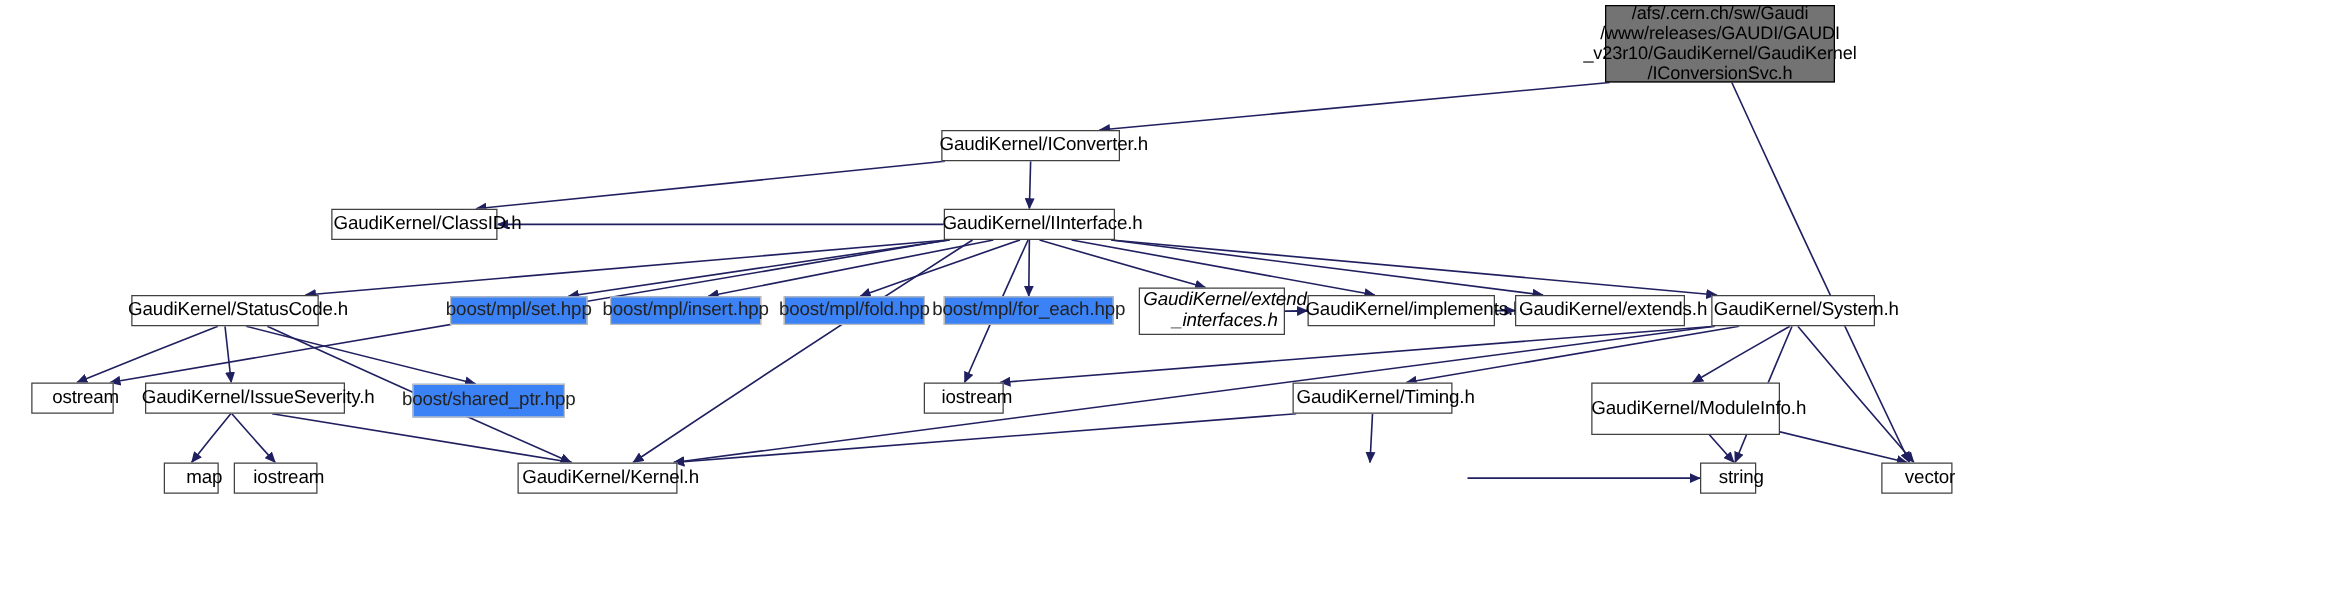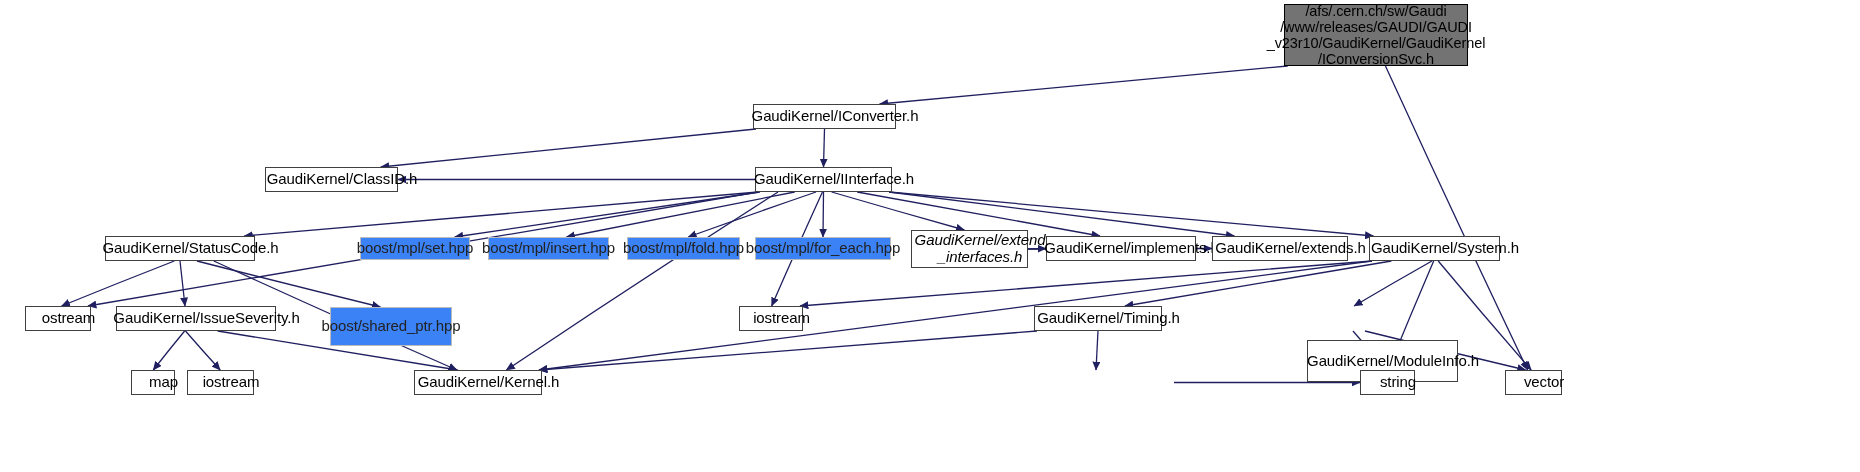--- a/index.html
+++ b/index.html
@@ -105,22 +105,22 @@
     <div class="node ext" style="left: 488px; top: 237px; width: 121px; height: 23px;">boost/mpl/insert.hpp</div>
     <div class="node ext" style="left: 627px; top: 237px; width: 113px; height: 23px;">boost/mpl/fold.hpp</div>
     <div class="node ext" style="left: 755px; top: 237px; width: 136px; height: 23px;">boost/mpl/for_each.hpp</div>
     <div class="node sys" style="left: 911px; top: 230px; width: 117px; height: 38px; font-style: italic;">GaudiKernel/extend
 _interfaces.h</div>
     <div class="node sys" style="left: 1046px; top: 236px; width: 150px; height: 25px;">GaudiKernel/implements.h</div>
     <div class="node sys" style="left: 1212px; top: 236px; width: 136px; height: 25px;">GaudiKernel/extends.h</div>
     <div class="node sys" style="left: 1369px; top: 236px; width: 131px; height: 25px;">GaudiKernel/System.h</div>
     <div class="node sys" style="left: 25px; top: 306px; width: 66px; height: 25px;">ostream</div>
     <div class="node sys" style="left: 105px; top: 306px; width: 160px; height: 25px; margin-left: 11px;">GaudiKernel/IssueSeverity.h</div>
-    <div class="node ext" style="left: 330px; top: 307px; width: 122px; height: 39px;">boost/shared_ptr.hpp</div>
+    <div class="node ext" style="left: 330px; top: 307px; width: 122px; height: 27px;">boost/shared_ptr.hpp</div>
     <div class="node sys" style="left: 739px; top: 306px; width: 64px; height: 25px;">iostream</div>
     <div class="node sys" style="left: 1034px; top: 306px; width: 128px; height: 25px;">GaudiKernel/Timing.h</div>
-    <div class="node sys" style="left: 1307px; top: 306px; width: 151px; height: 42px; margin-top: 34px;">GaudiKernel/ModuleInfo.h</div>
+    <div class="node sys" style="left: 1273px; top: 306px; width: 151px; height: 42px;">GaudiKernel/ModuleInfo.h</div>
     <div class="node sys" style="left: 131px; top: 370px; width: 44px; height: 25px;">map</div>
     <div class="node sys" style="left: 187px; top: 370px; width: 67px; height: 25px;">iostream</div>
     <div class="node sys" style="left: 414px; top: 370px; width: 128px; height: 25px;">GaudiKernel/Kernel.h</div>
-    <div class="node sys" style="left: 1360px; top: 370px; width: 55px; height: 25px;">string</div>
+    <div class="node sys" style="left: 1360px; top: 370px; width: 45px; height: 25px;">string</div>
     <div class="node sys" style="left: 1505px; top: 370px; width: 57px; height: 25px;">vector</div>
   </div>
 
 </body></html>

